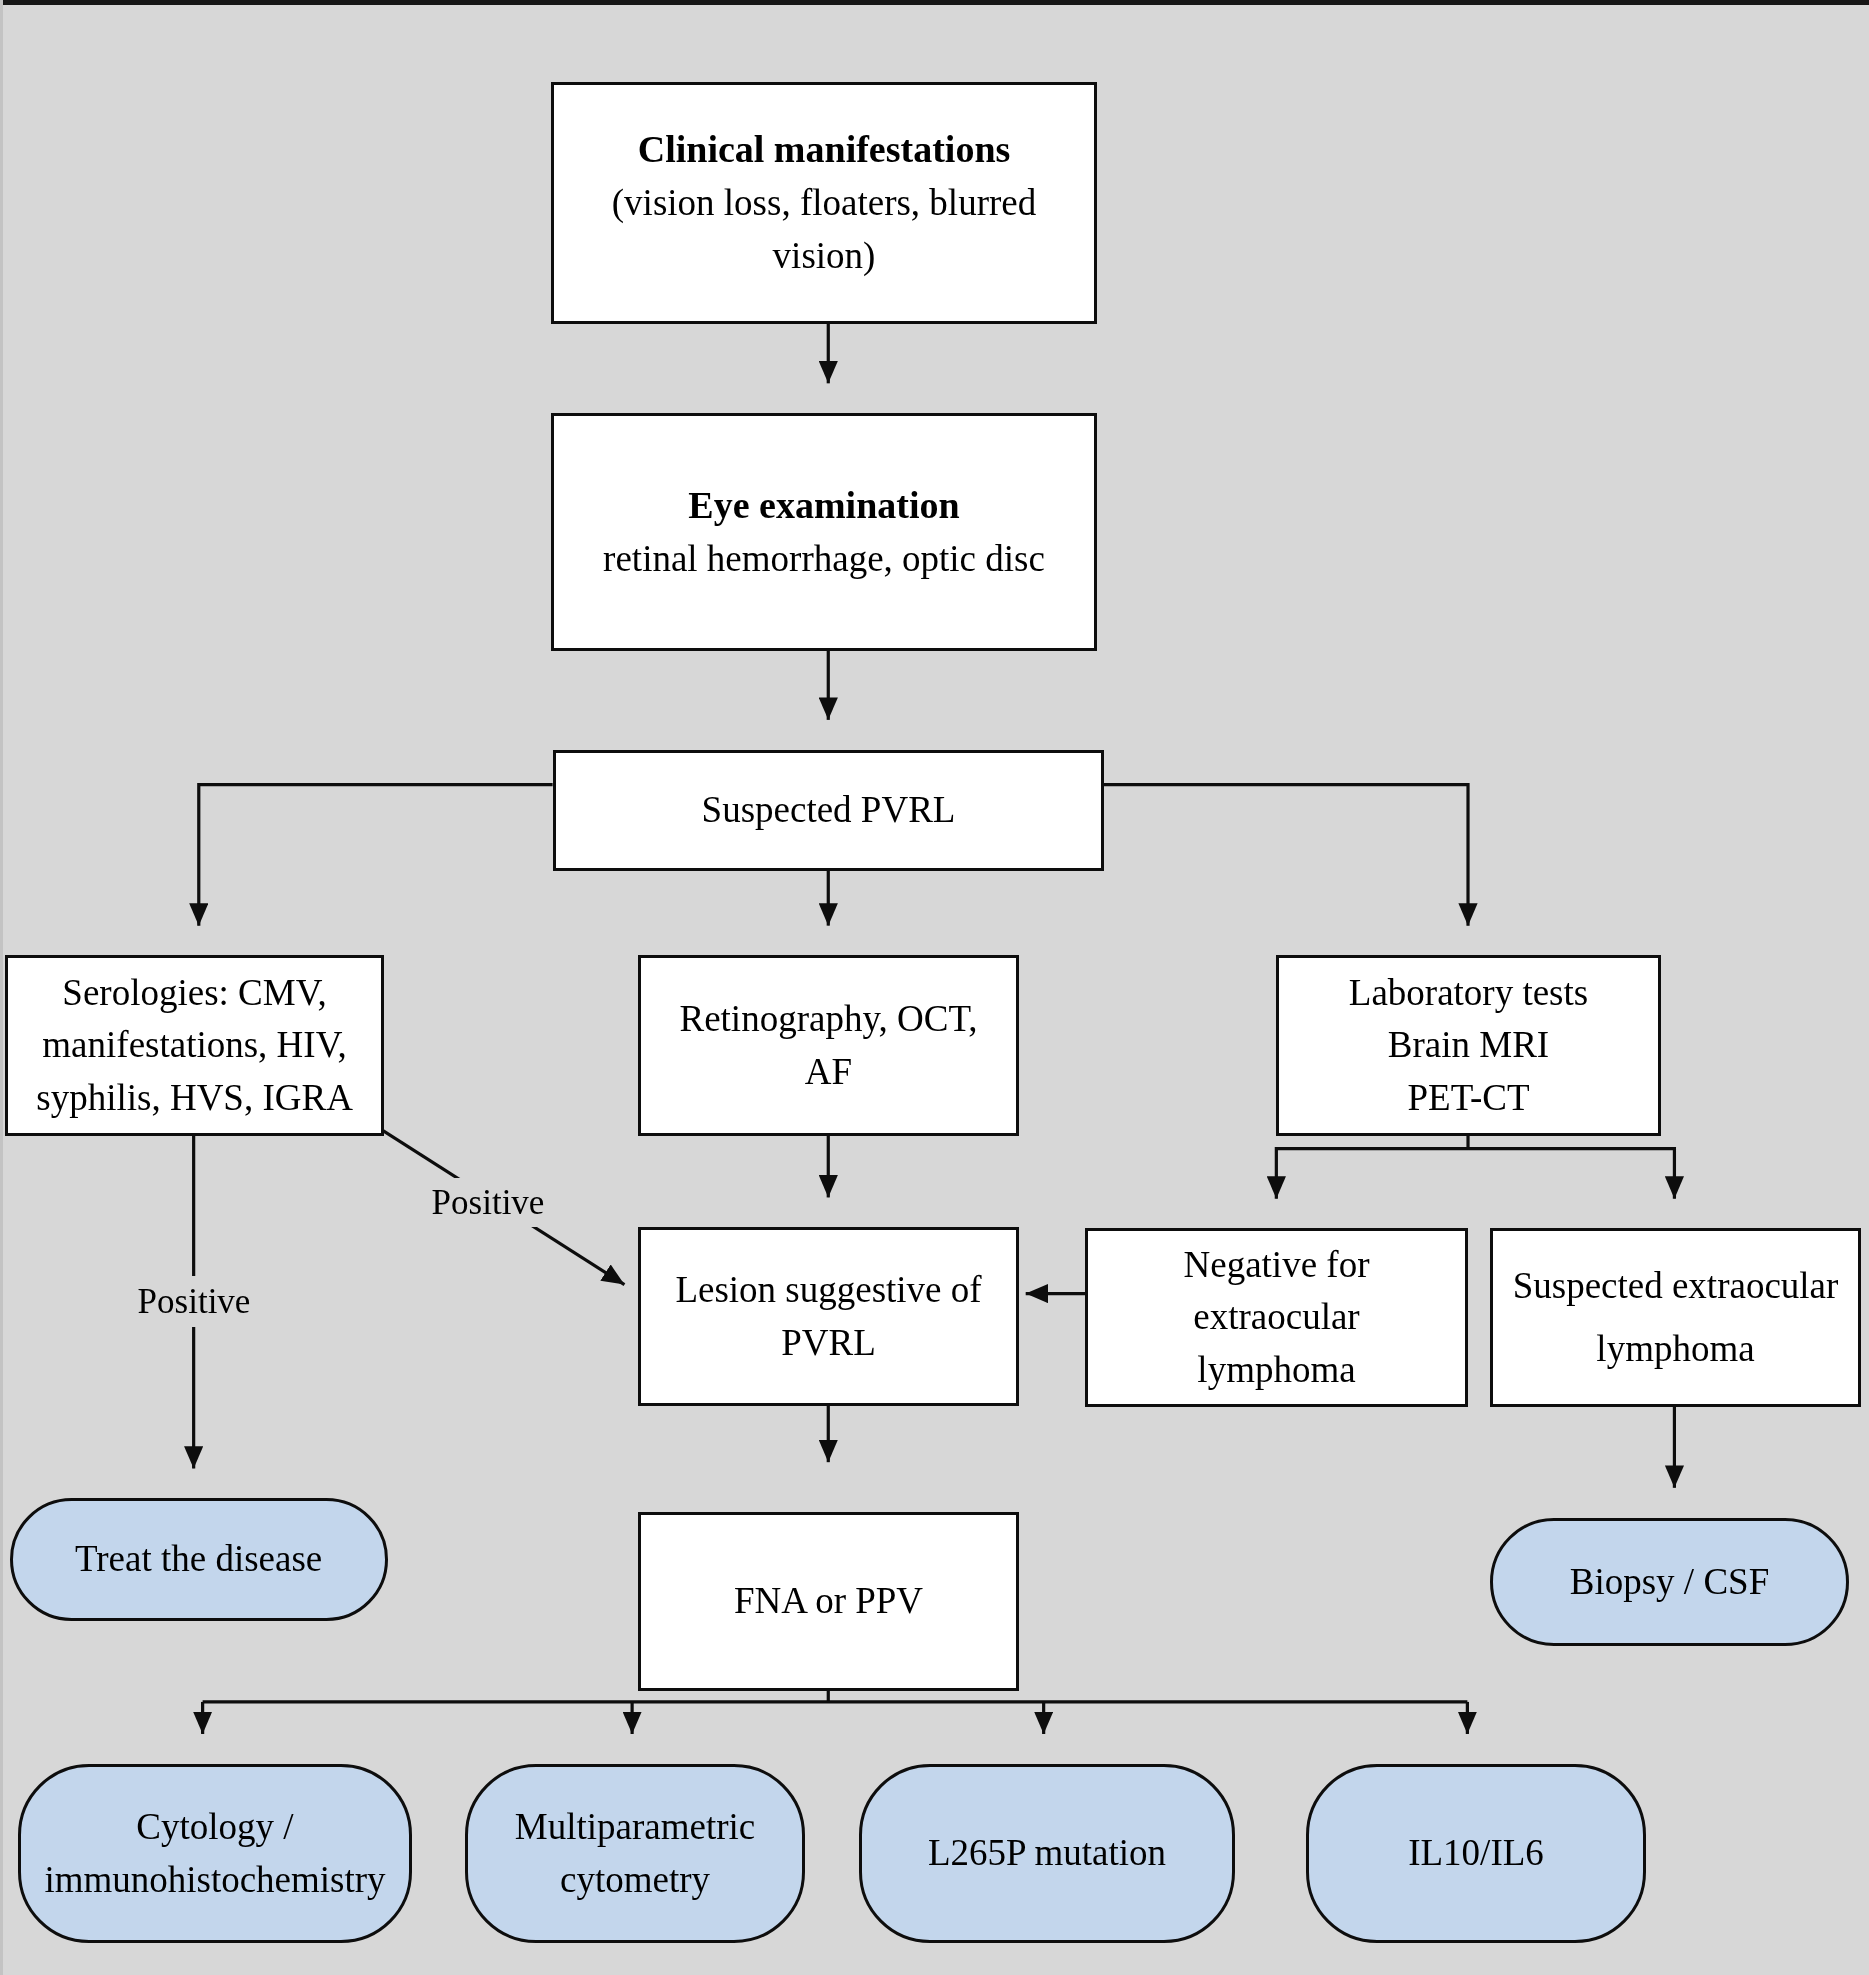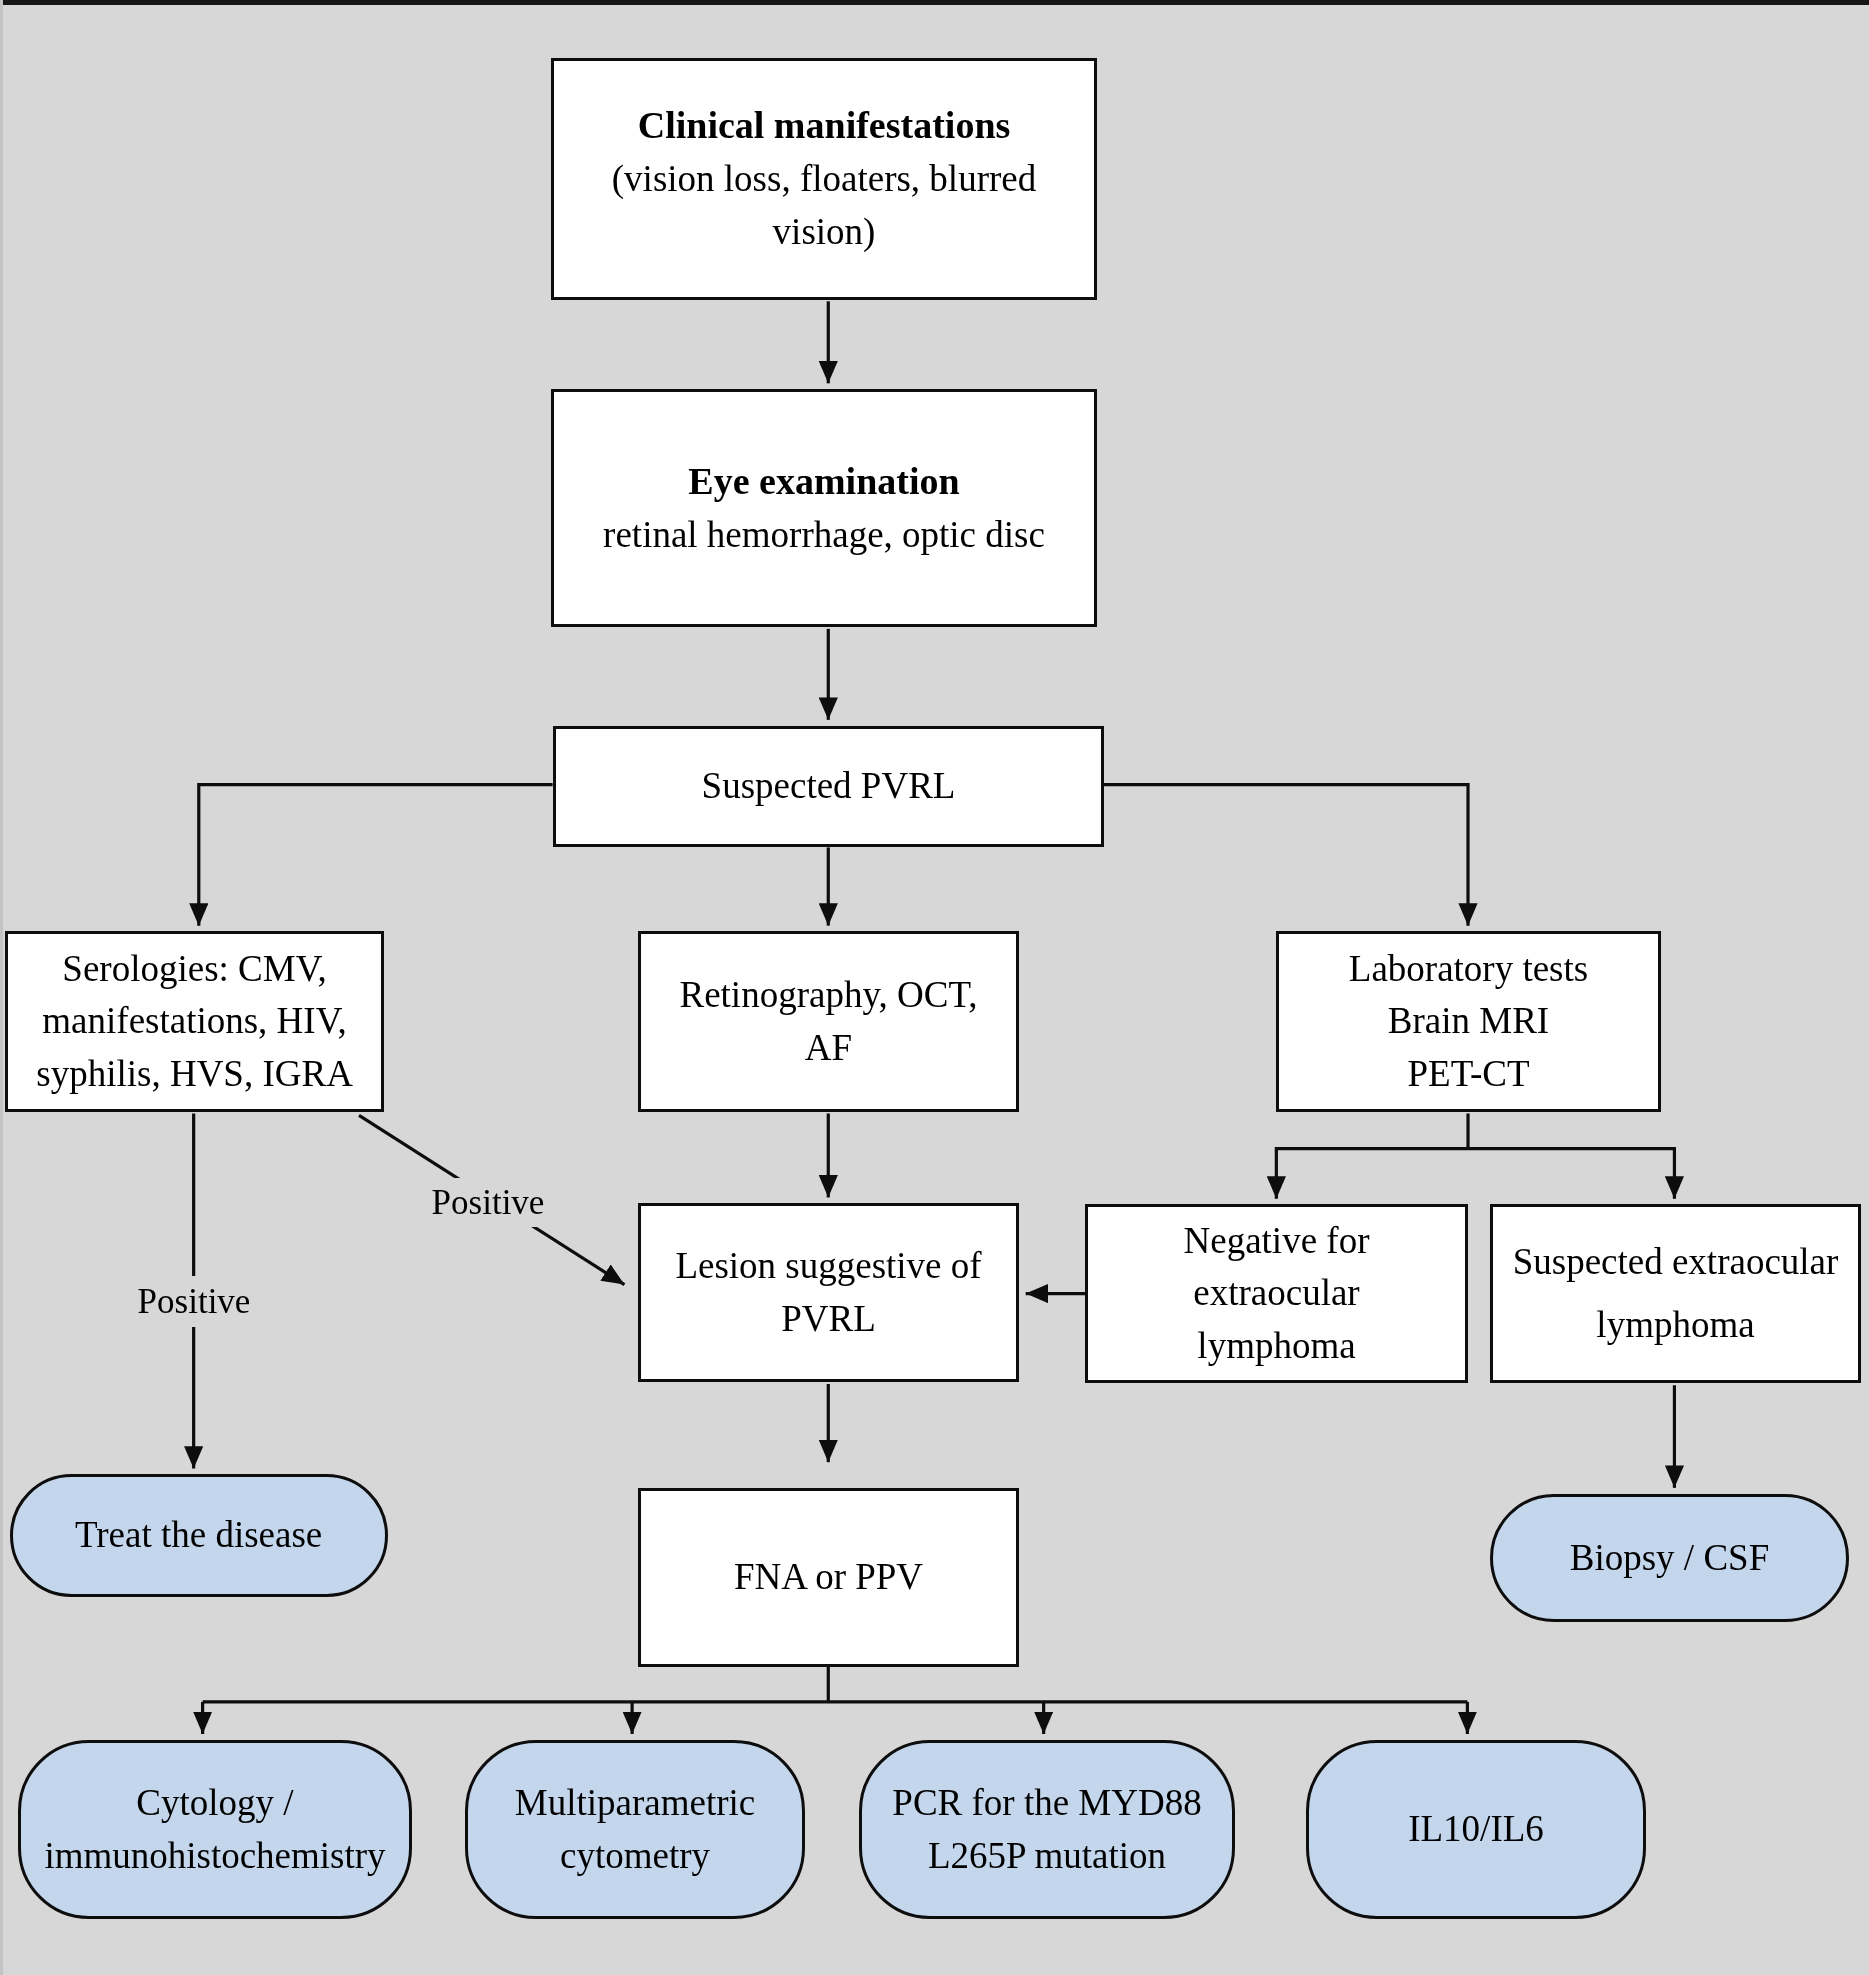--- a/index.html
+++ b/index.html
@@ -9,21 +9,21 @@
     font-family:"Liberation Serif","DejaVu Serif",serif;
     color:#000;overflow:hidden;
   }
   .top-edge{position:absolute;top:0;left:0;width:1870px;height:4.5px;background:#161616;z-index:4;}
   .left-edge{position:absolute;top:0;left:0;width:2.6px;height:1975px;background:#c3c3c3;z-index:4;}
   svg.wires{position:absolute;top:0;left:0;z-index:1;}
   .node{
     position:absolute;box-sizing:border-box;z-index:2;
     background:#ffffff;border:3.8px solid #0d0d0d;
     display:flex;flex-direction:column;align-items:center;justify-content:center;
-    text-align:center;font-size:37px;line-height:1.42;padding:5.1px 11.5px;
+    text-align:center;font-size:37px;line-height:1.42;padding:5.1px 11.5px;margin-top:24px;
   }
   .node .hd{font-weight:bold;font-size:38px;}
   .pill{background:#c3d6ec;border-radius:71px;}
   .edge-label{
     position:absolute;z-index:3;background:#d7d7d7;
     display:flex;align-items:center;justify-content:center;
     font-size:35px;line-height:1;
   }
   
   #n-clinical   {left:551px;  top:58px;   width:546px; height:242px;}
@@ -158,21 +158,20 @@
   <div>Cytology /</div>
   <div>immunohistochemistry</div>
 </div>
 
 <div class="node pill" id="p-multi">
   <div>Multiparametric</div>
   <div>cytometry</div>
 </div>
 
 <div class="node pill" id="p-pcr">
-  <div>PCR for the MYD88</div>
   <div>L265P mutation</div>
 </div>
 
 <div class="node pill" id="p-il10">
   <div>IL10/IL6</div>
 </div>
 
 <div class="edge-label" id="lbl-negative">Positive</div>
 <div class="edge-label" id="lbl-positive">Positive</div>
 

